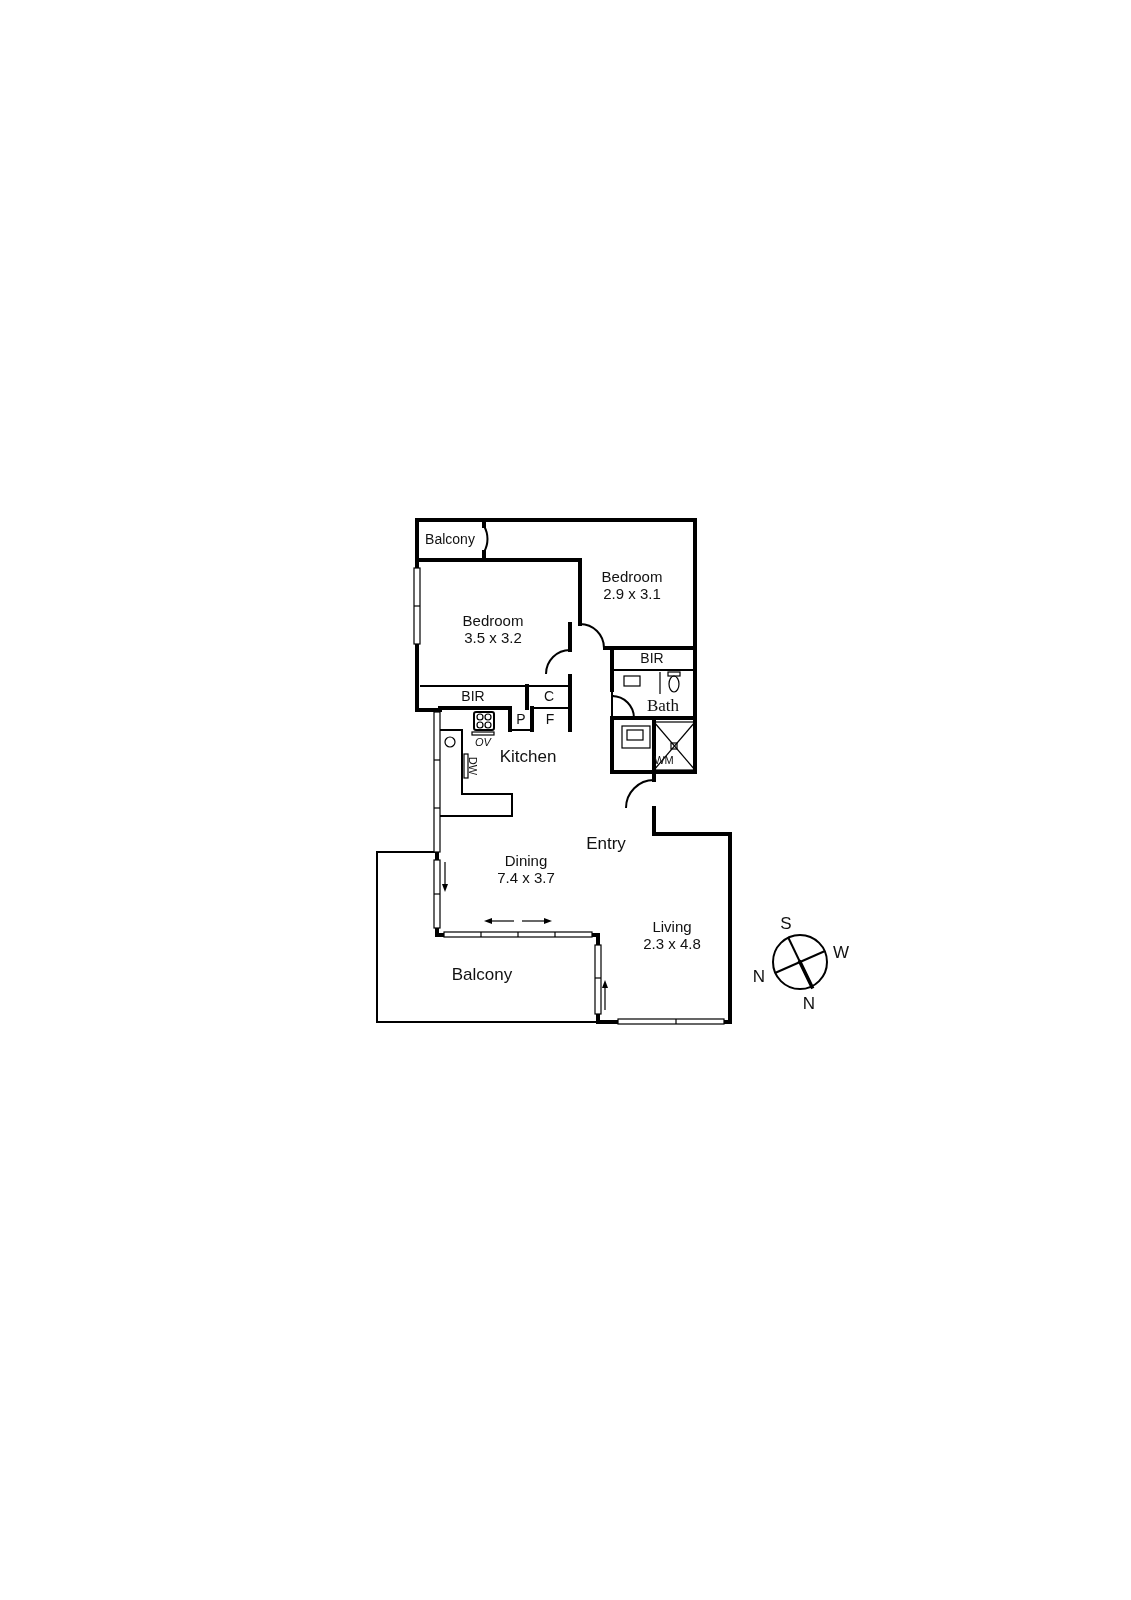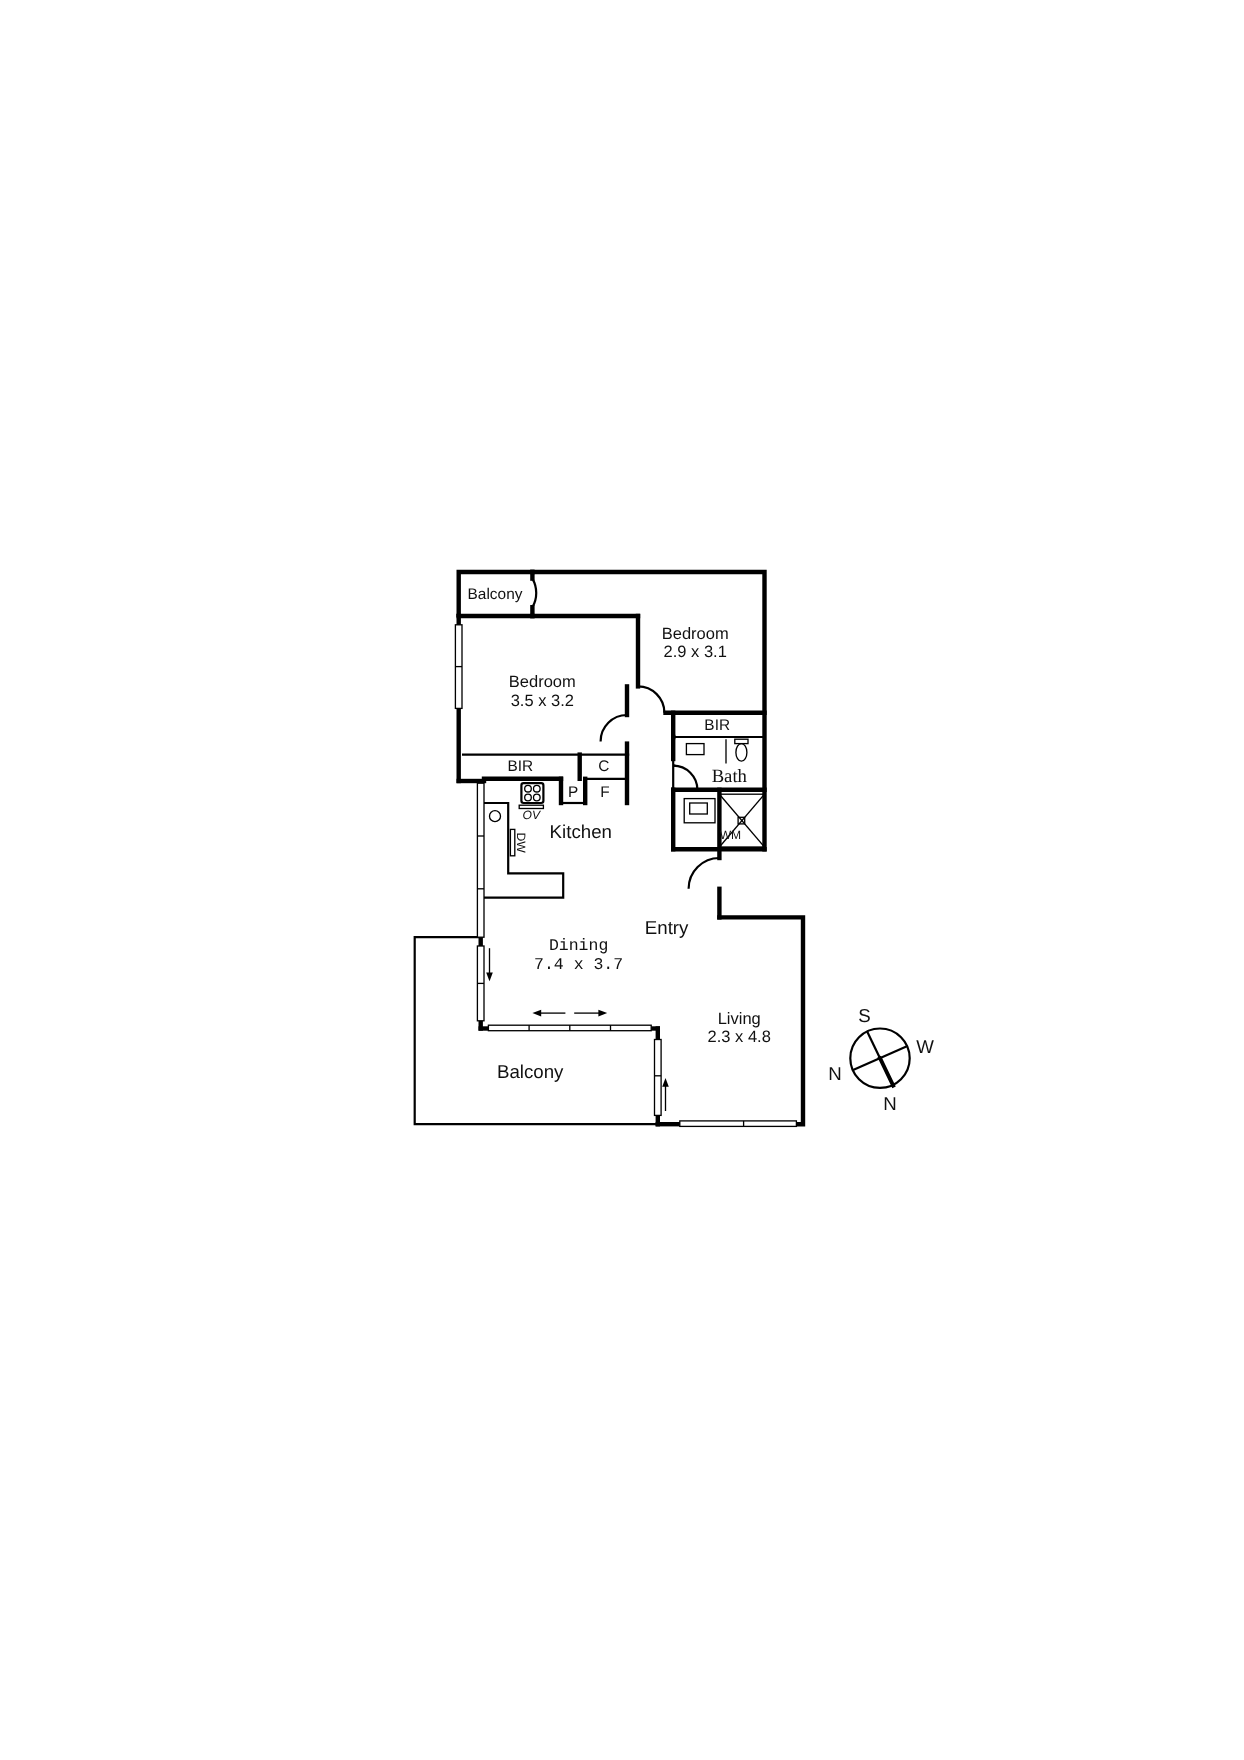--- a/index.html
+++ b/index.html
@@ -157,21 +157,21 @@
 </div>
 <div class="lbl room" style="left:528px;top:757px;">
   <span>Kitchen</span>
 </div>
 <div class="lbl room" style="left:663px;top:706px;font-family:Liberation Serif, serif;">
   <span>Bath</span>
 </div>
 <div class="lbl room" style="left:606px;top:804px;margin-top:40px;">
   <span>Entry</span>
 </div>
-<div class="lbl room" style="left:526px;top:869px;font-family:Liberation Mono, monospace;">
+<div class="lbl room" style="left:526px;top:869px;">
   <span class="dim">Dining</span>
   <span class="dim">7.4 x 3.7</span>
 </div>
 <div class="lbl room" style="left:672px;top:935px;">
   <span class="dim">Living</span>
   <span class="dim">2.3 x 4.8</span>
 </div>
 <div class="lbl room" style="left:482px;top:975px;">
   <span>Balcony</span>
 </div>

